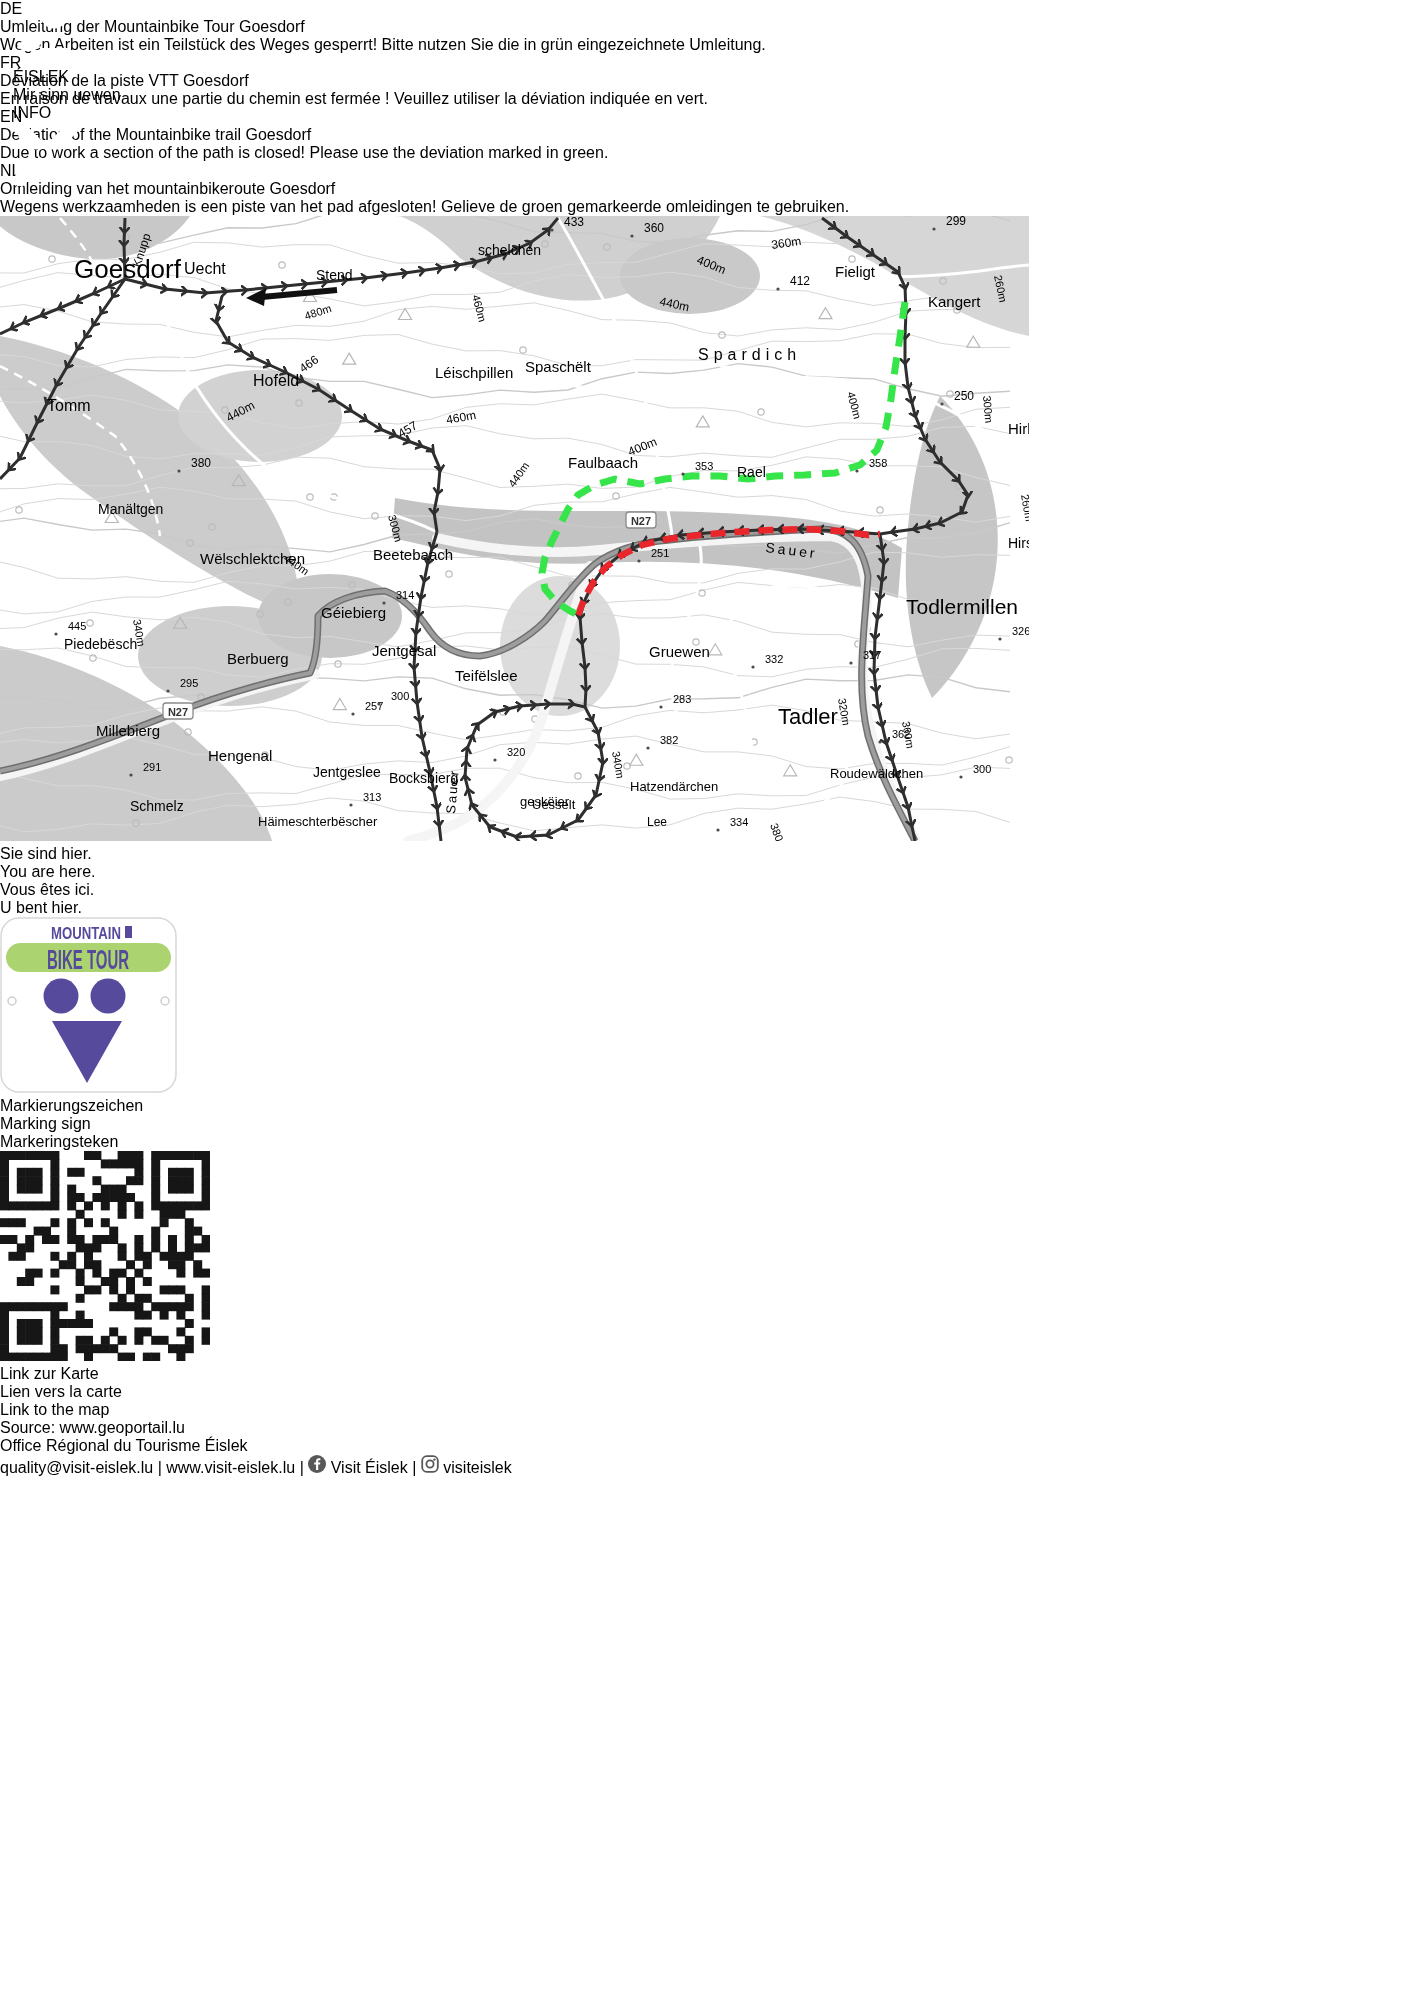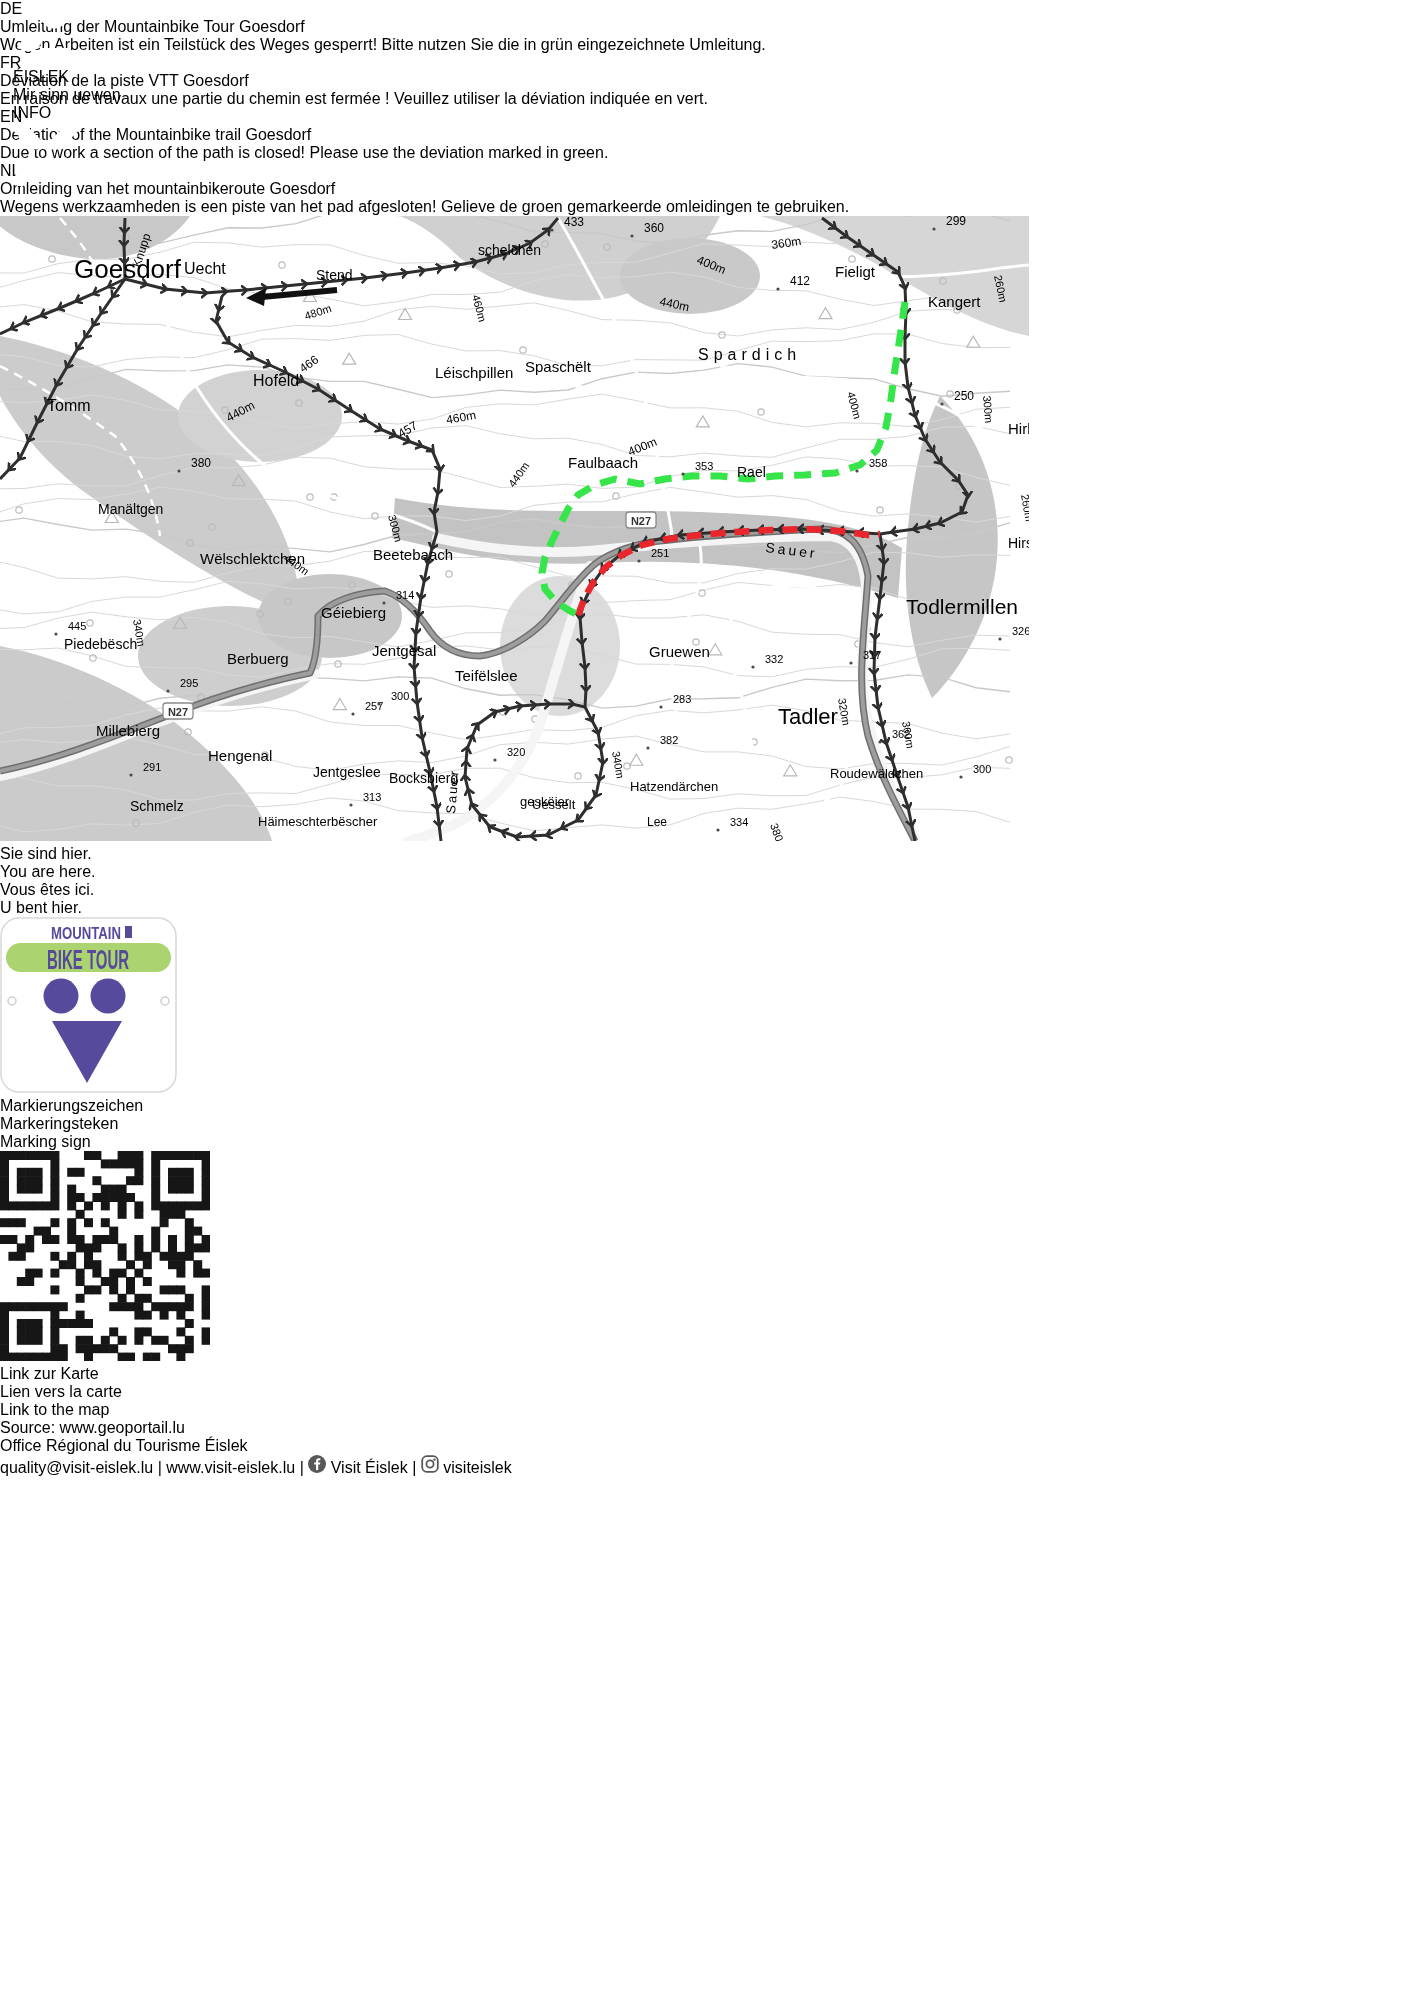--- a/index.html
+++ b/index.html
@@ -419,22 +419,22 @@
     <text x="88" y="52" text-anchor="middle" textLength="82" lengthAdjust="spacingAndGlyphs" font-family="Liberation Sans, sans-serif" font-size="28" font-weight="800" fill="#564a9c">BIKE TOUR</text>
     <circle cx="61" cy="79" r="17.5" fill="#564a9c"></circle>
     <circle cx="108" cy="79" r="17.5" fill="#564a9c"></circle>
     <polygon points="52,104 122,104 87,166" fill="#564a9c"></polygon>
     <circle cx="12" cy="84" r="4" fill="#fff" stroke="#cfcfcf" stroke-width="1.5"></circle>
     <circle cx="165" cy="84" r="4" fill="#fff" stroke="#cfcfcf" stroke-width="1.5"></circle>
   </svg>
 
   <div class="side-label marking-label">
     <div>Markierungszeichen</div>
+    <div>Marking sign</div>
     <div>Markeringsteken</div>
-    <div>Marking sign</div>
   </div>
 
   <svg class="qr" id="qr-svg" width="210" height="210" viewBox="0 0 210 210">
       <rect x="0" y="0" width="210" height="210" fill="#fff"></rect>
       <rect x="0.00" y="0.00" width="9" height="9" fill="#161616"></rect>
       <rect x="8.40" y="0.00" width="9" height="9" fill="#161616"></rect>
       <rect x="16.80" y="0.00" width="9" height="9" fill="#161616"></rect>
       <rect x="25.20" y="0.00" width="9" height="9" fill="#161616"></rect>
       <rect x="33.60" y="0.00" width="9" height="9" fill="#161616"></rect>
       <rect x="42.00" y="0.00" width="9" height="9" fill="#161616"></rect>

